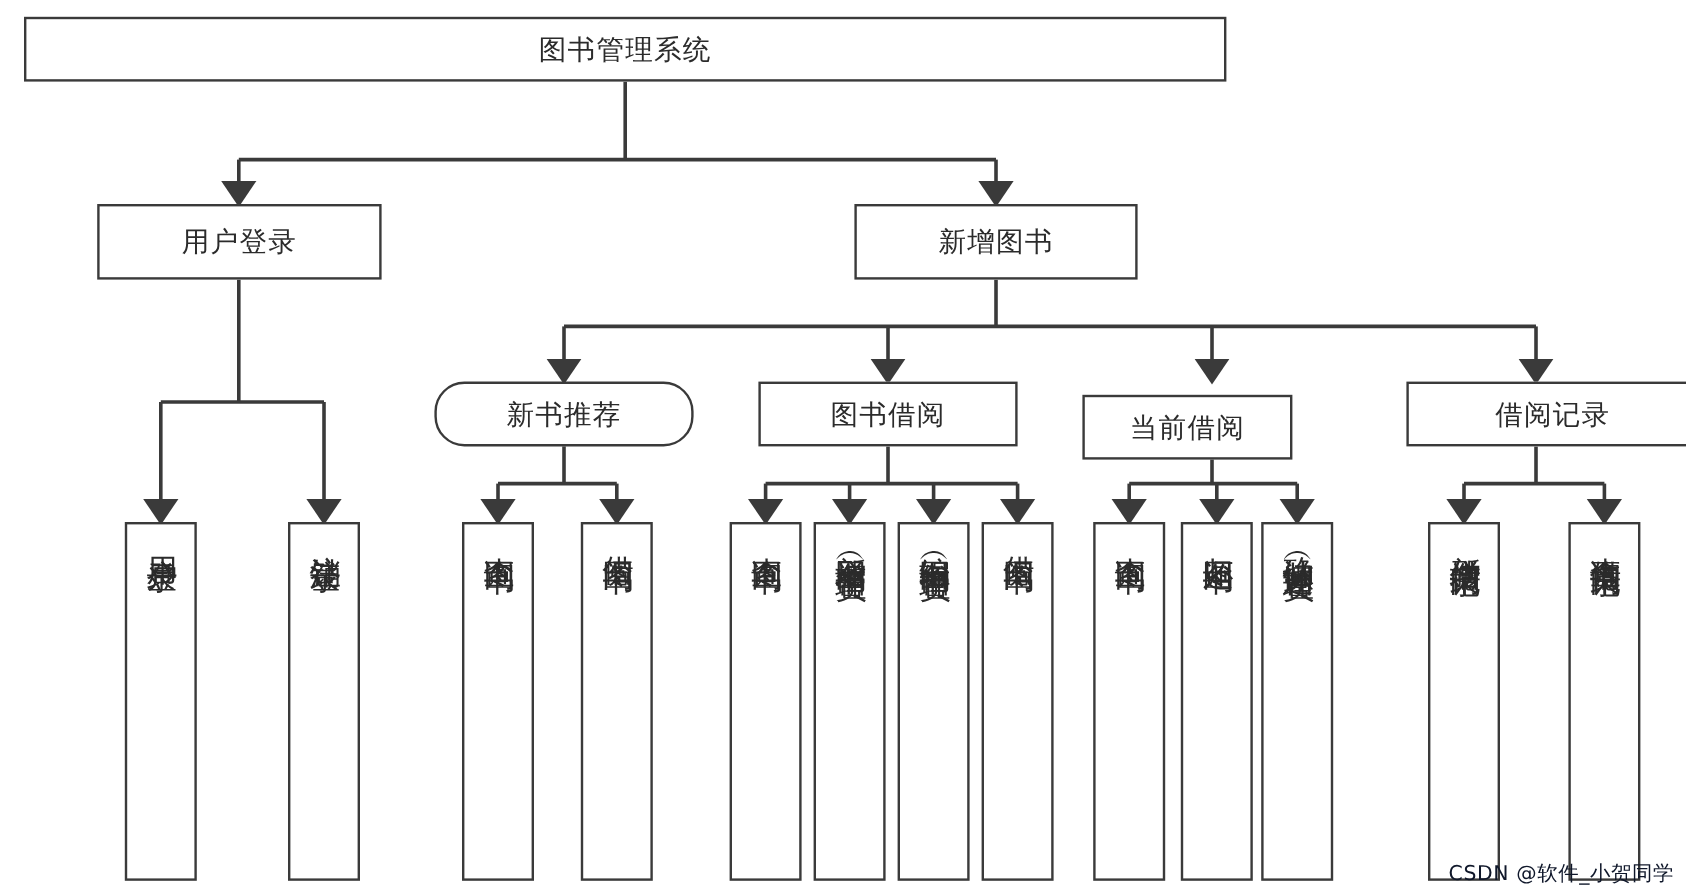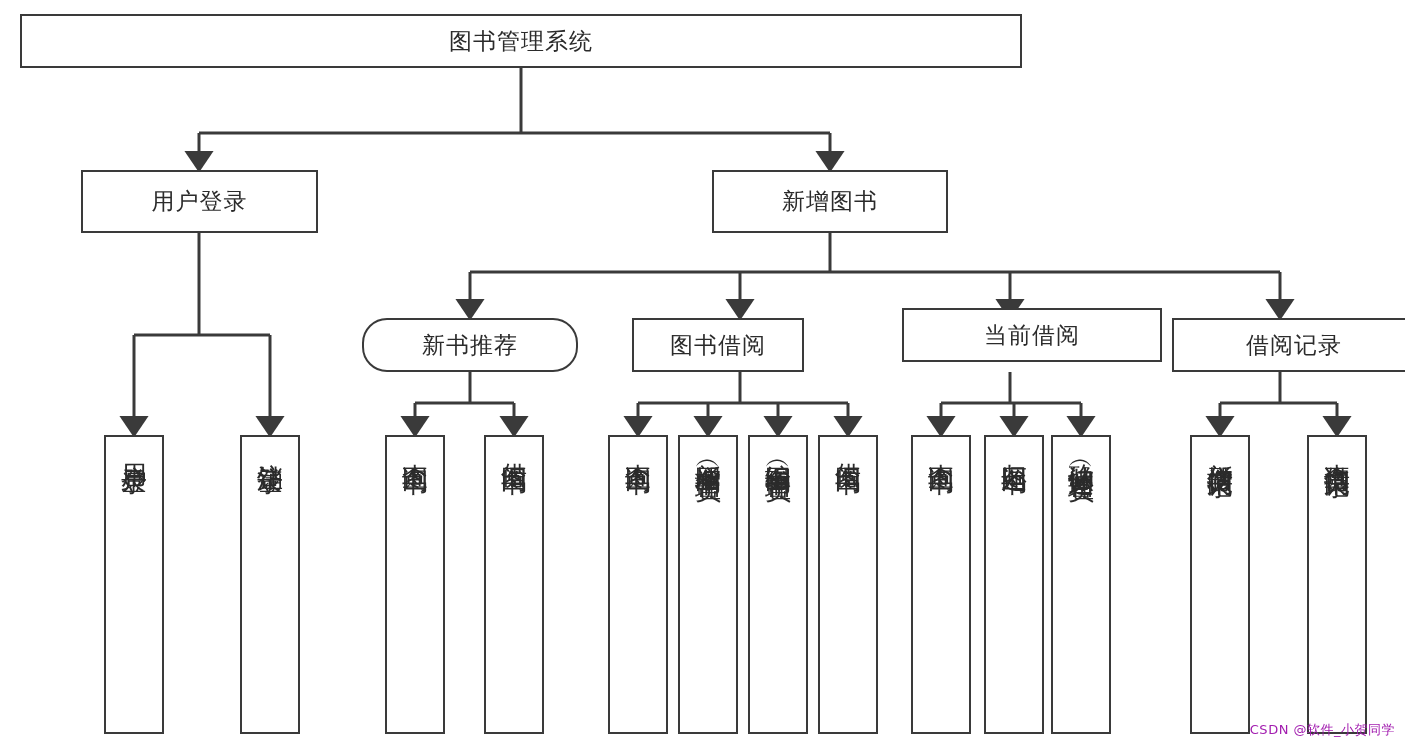--- a/index.html
+++ b/index.html
@@ -50,22 +50,22 @@
     font-size: 26px;
     line-height: 1.12;
     letter-spacing: 2px;
     white-space: nowrap;
     color: #2b2b2b;
   }
   .watermark {
     position: absolute;
     right: 10px;
     bottom: 8px;
-    font-size: 13px;
-    color: #a21caf;
+    font-size: 17px;
+    color: #0f172a;
     letter-spacing: 0.5px;
     white-space: nowrap;
   }
 </style>
 </head>
 <body>
 
 <div id="canvas">
 
   <svg class="wires" viewBox="0 0 1405 747">
@@ -128,25 +128,25 @@
   </div>
 
   <div class="node h" style="left:712px; top:170px; width:236px; height:63px;">
     <span>新增图书</span>
   </div>
 
   <div class="node h" style="left:362px; top:318px; width:216px; height:54px;border-radius:25px;">
     <span>新书推荐</span>
   </div>
 
-  <div class="node h" style="left:632px; top:318px; width:172px; height:54px;font-family:Liberation Mono, monospace;">
+  <div class="node h" style="left:632px; top:318px; width:216px; height:54px;font-family:Liberation Mono, monospace;">
     <span>图书借阅</span>
   </div>
 
-  <div class="node h" style="left:902px; top:308px; width:260px; height:54px;">
+  <div class="node h" style="left:902px; top:329px; width:175px; height:54px;">
     <span>当前借阅</span>
   </div>
 
   <div class="node h" style="left:1172px; top:318px; width:244px; height:54px;">
     <span>借阅记录</span>
   </div>
 
   <div class="node v" style="left:104px; top:435px; width:60px; height:299px;">
     <span class="vtext">用户登录</span>
   </div>

